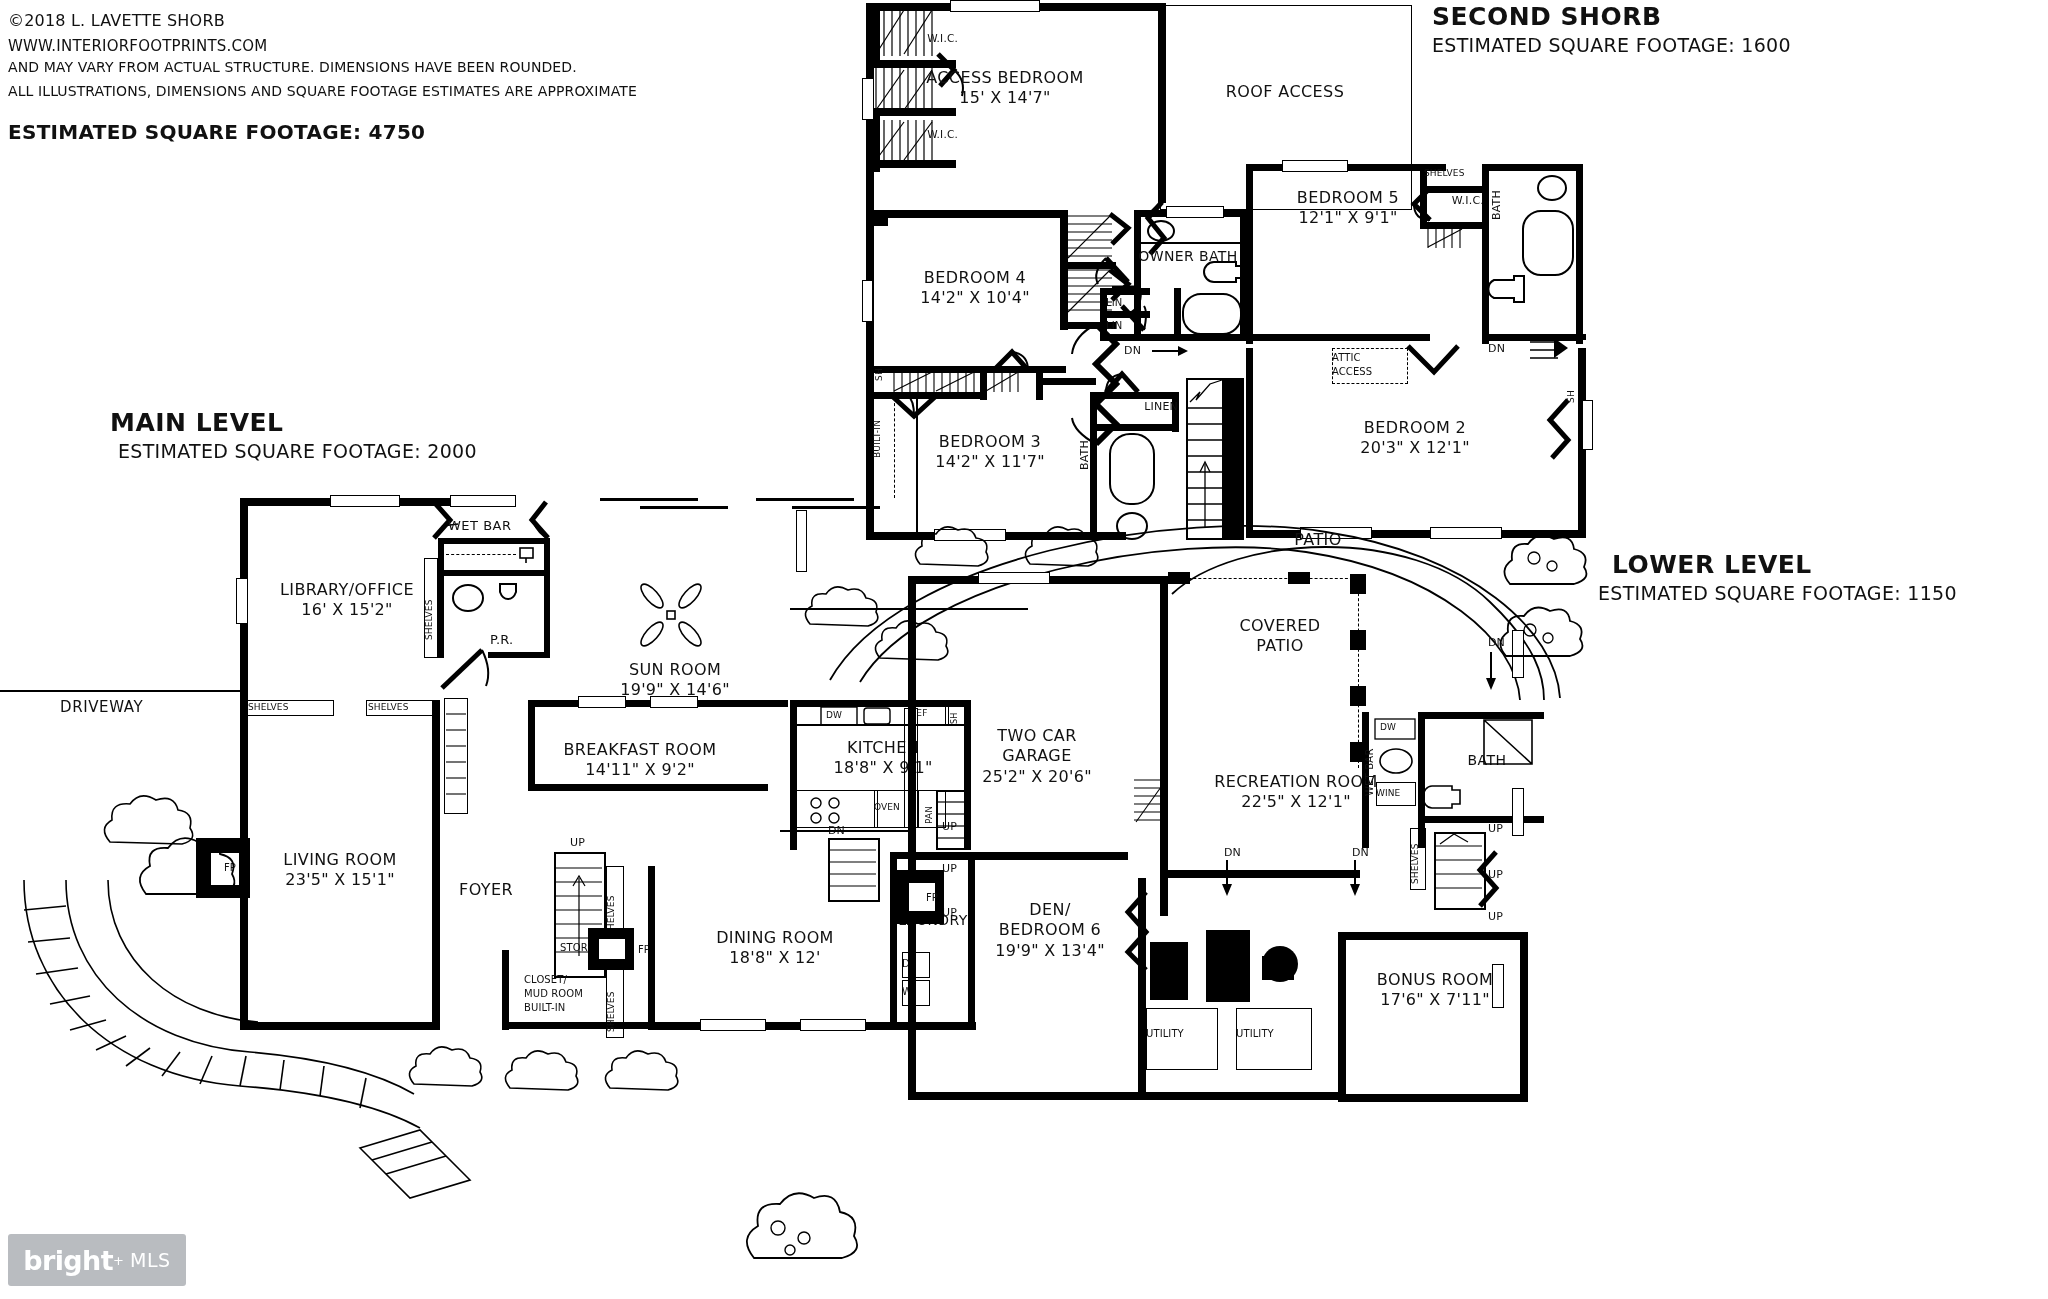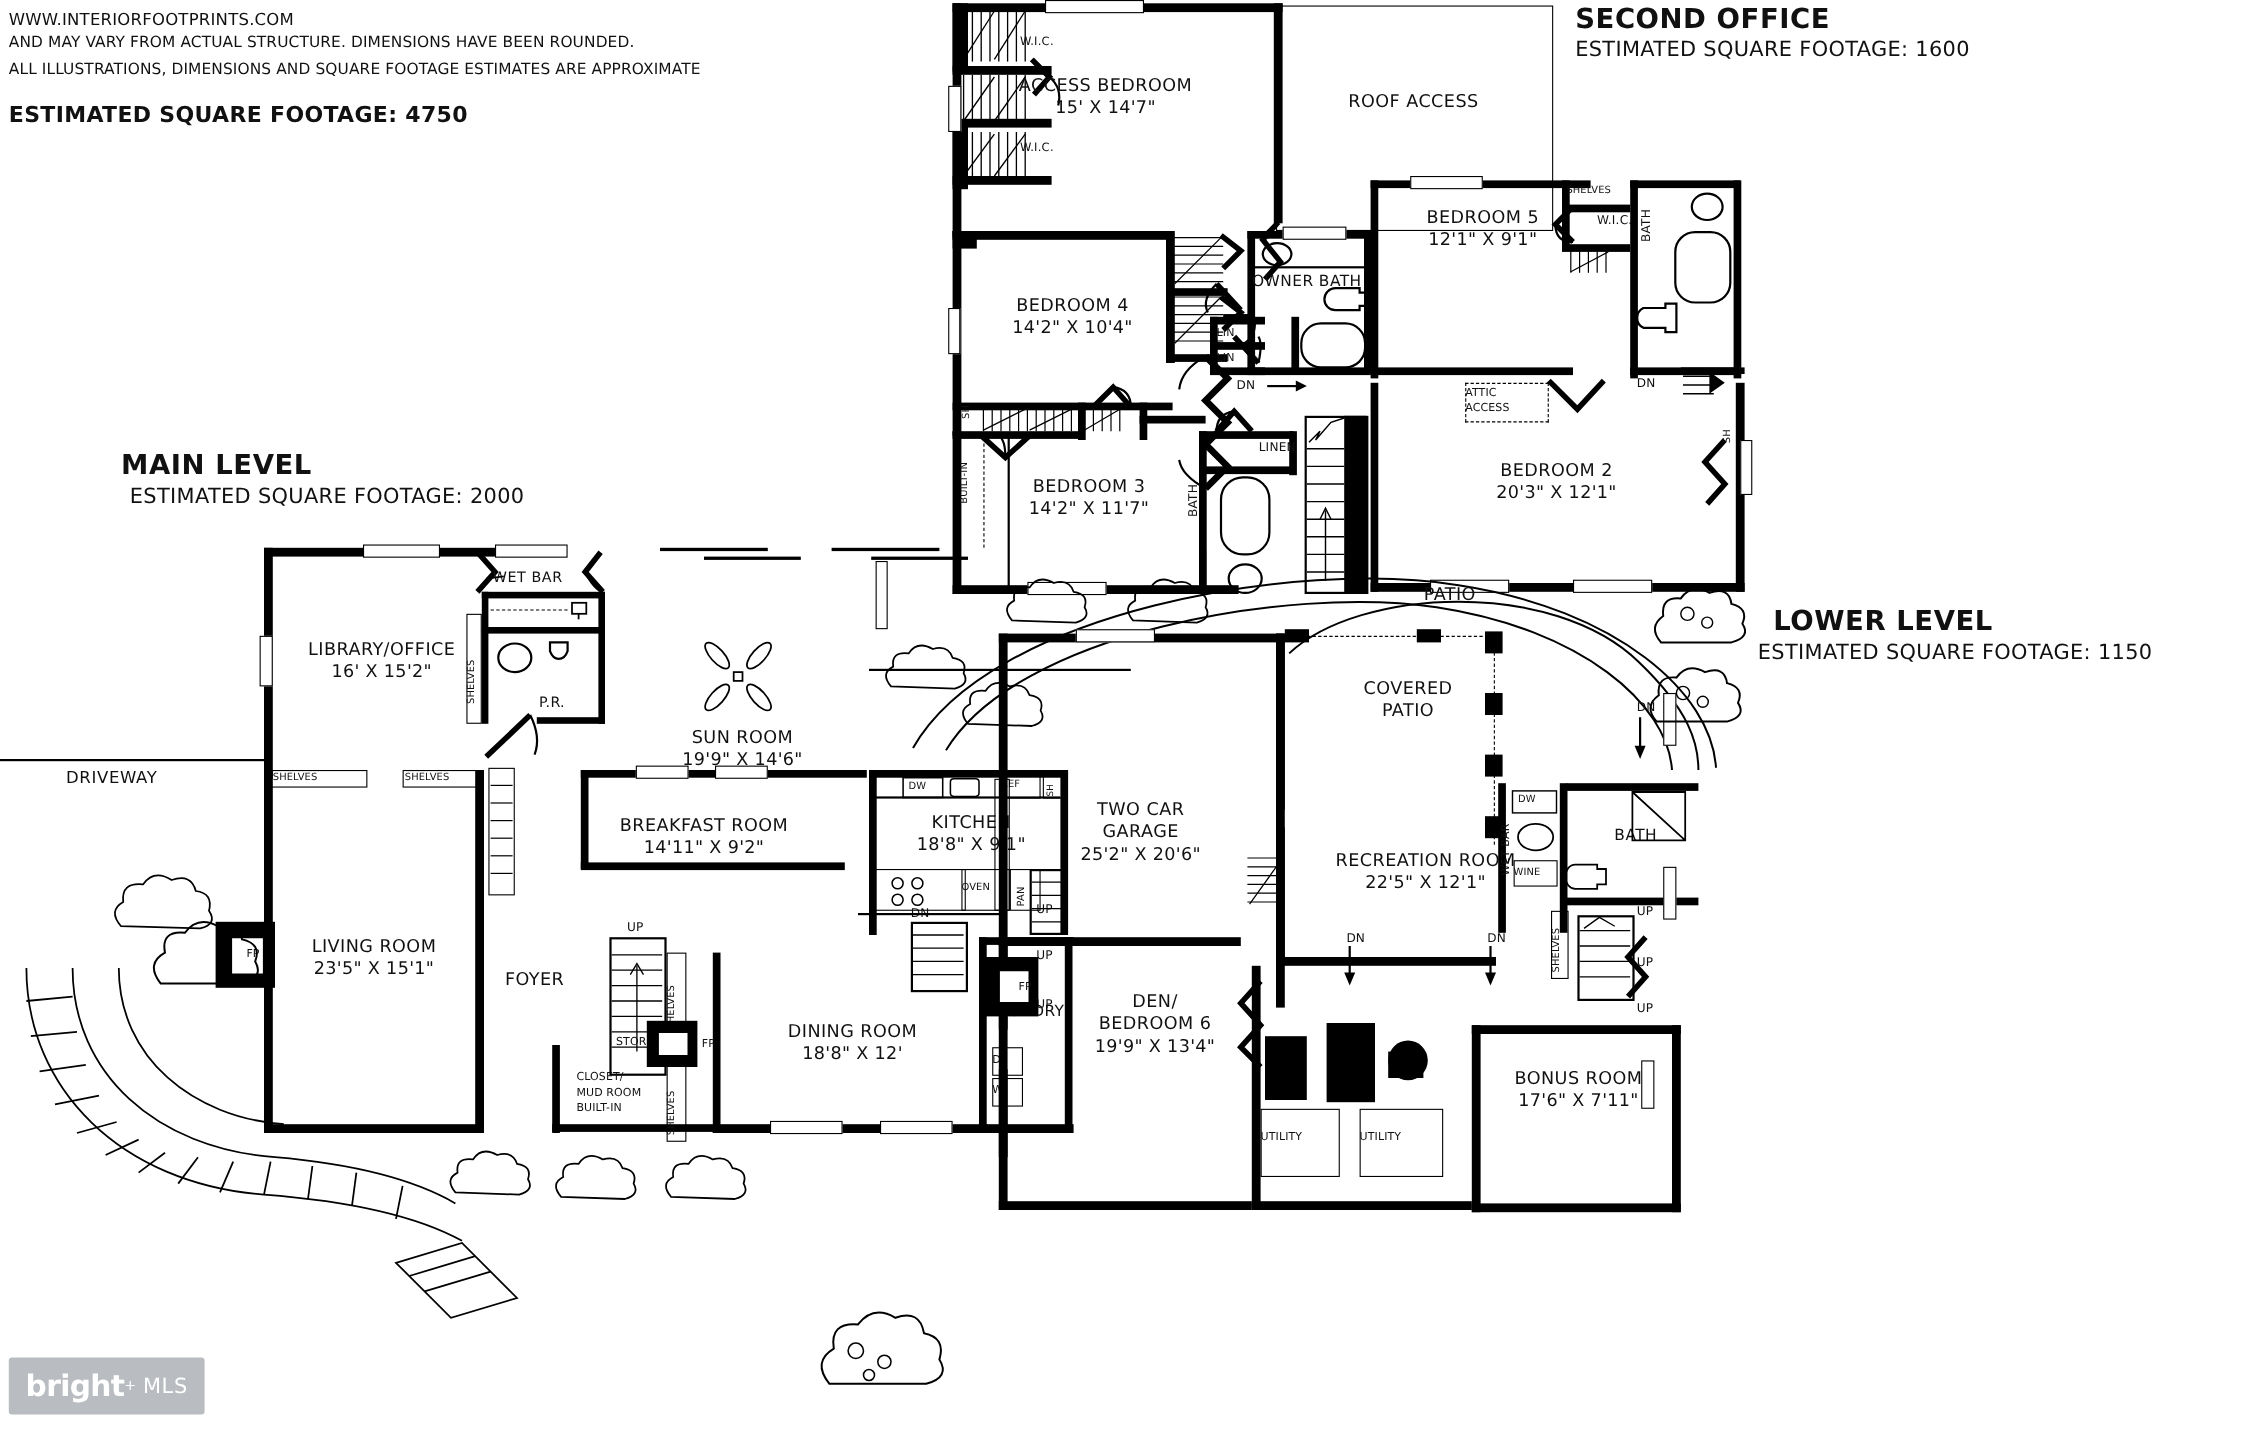--- a/index.html
+++ b/index.html
@@ -38,28 +38,29 @@
   #logo{left:8px;top:1234px;width:178px;height:52px;background:#b9bcc0;
         border-radius:3px;display:flex;align-items:center;justify-content:center;}
   #logo .bt{color:#fff;font-size:27px;font-weight:700;letter-spacing:-.6px;}
   #logo .plus{color:#fff;font-size:13px;vertical-align:super;}
   #logo .mls{color:#fff;font-size:19px;letter-spacing:.6px;margin-left:6px;font-weight:400;}
 </style>
 </head>
 <body>
 
 <div class="abs" id="titleblock">
+  <div class="t-copy">©2018 L. LAVETTE SHORB</div>
   <div class="t-url">WWW.INTERIORFOOTPRINTS.COM</div>
   <div class="t-disc" style="margin-top:2px">AND MAY VARY FROM ACTUAL STRUCTURE. DIMENSIONS HAVE BEEN ROUNDED.</div>
   <div class="t-disc">ALL ILLUSTRATIONS, DIMENSIONS AND SQUARE FOOTAGE ESTIMATES ARE APPROXIMATE</div>
   <div class="t-sqft">ESTIMATED SQUARE FOOTAGE: 4750</div>
 </div>
 
 <div class="abs" style="left:1432px;top:2px">
-  <div class="lvl-h">SECOND OFFICE</div>
+  <div class="lvl-h">SECOND SHORB</div>
   <div class="lvl-s">ESTIMATED SQUARE FOOTAGE: 1600</div>
 </div>
 
 <div class="abs" style="left:110px;top:408px">
   <div class="lvl-h">MAIN LEVEL</div>
   <div class="lvl-s" style="margin-left:8px">ESTIMATED SQUARE FOOTAGE: 2000</div>
 </div>
 
 <div class="abs" style="left:1612px;top:550px">
   <div class="lvl-h">LOWER LEVEL</div>

